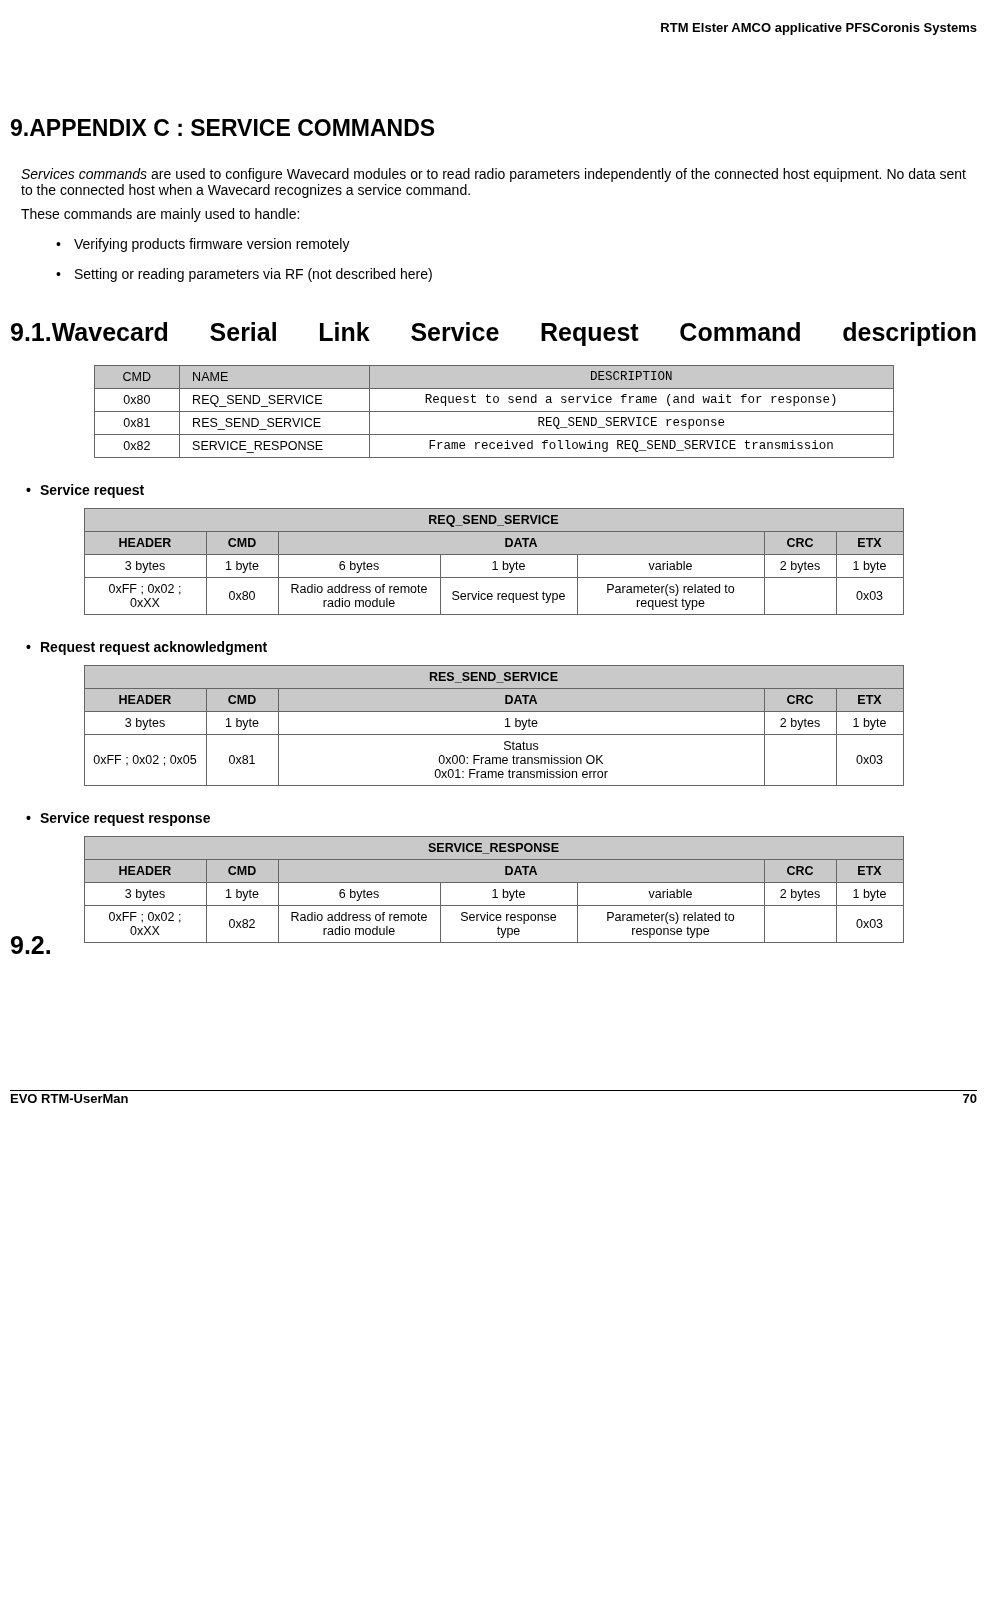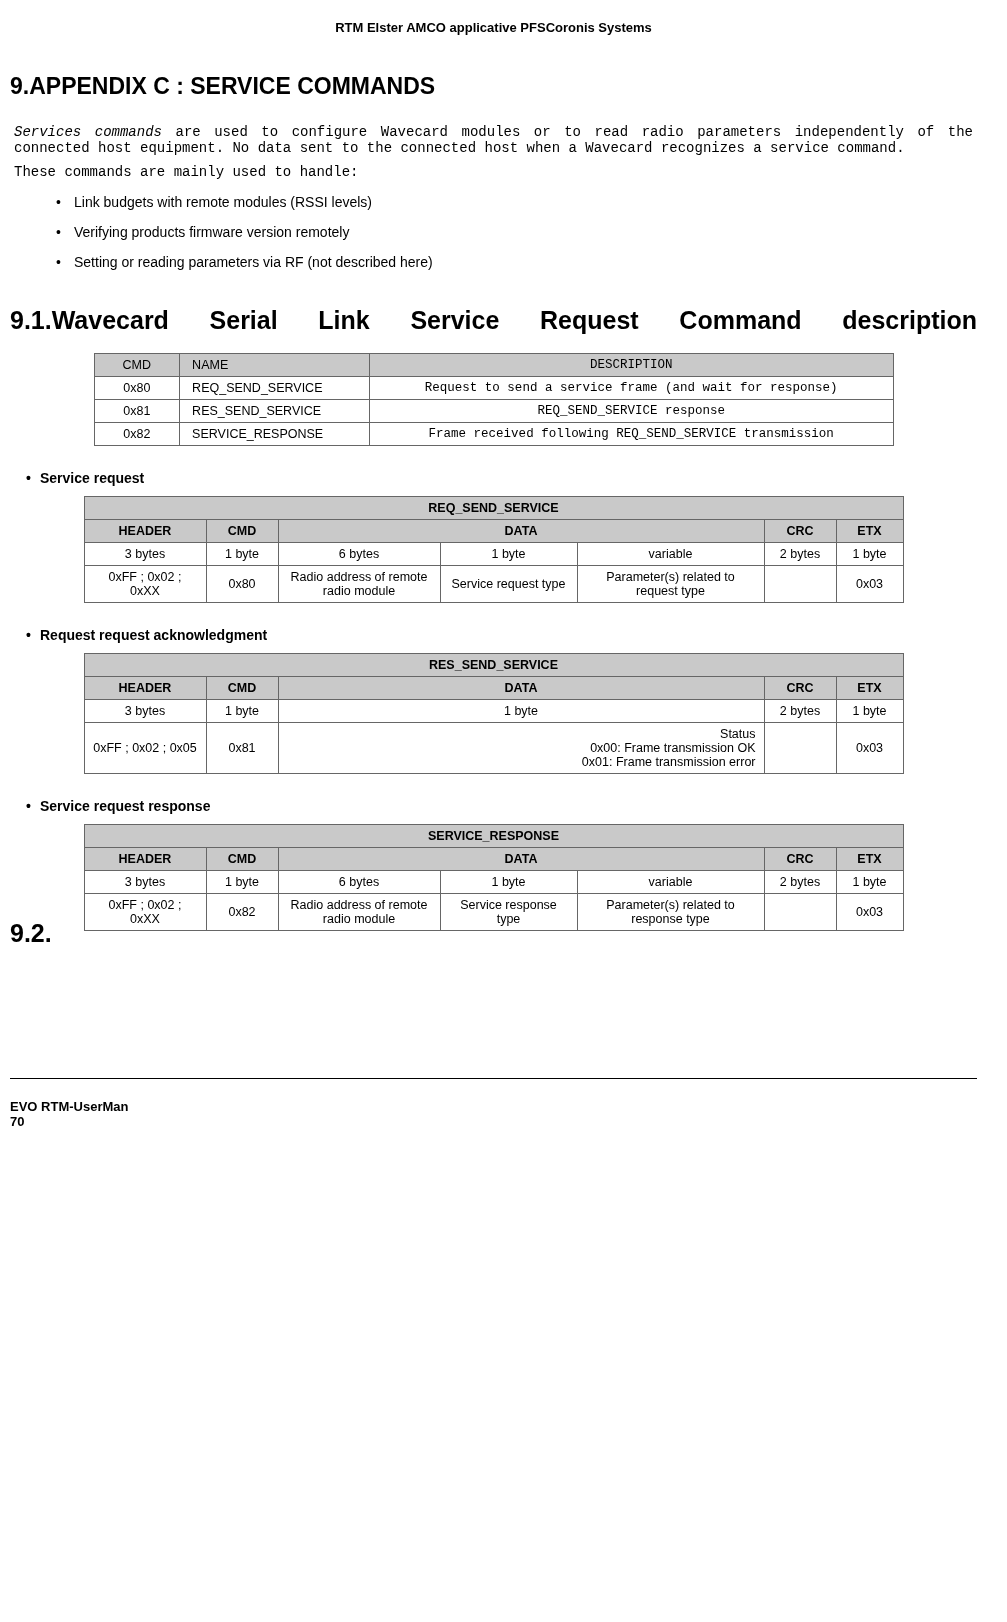--- a/index.html
+++ b/index.html
@@ -7,41 +7,40 @@
     font-size: 14px;
     color: #000;
     margin: 0;
     padding: 20px 10px;
     width: 987px;
     box-sizing: border-box;
     background: #fff;
   }
   .topbar {
     display: flex;
-    justify-content: center;
+    justify-content: flex-end;
     font-weight: bold;
     font-size: 13px;
-    margin-bottom: 38px;
+    margin-bottom: 80px;
   }
   h1 {
     font-size: 23px;
     font-weight: bold;
     margin: 0 0 24px 0;
   }
   h2 {
     font-size: 25px;
     font-weight: bold;
     margin: 36px 0 18px 0;
     text-align: justify;
     text-align-last: justify;
   }
   p {
-    margin: 8px 4px;
+    margin: 8px 11px;
     text-align: justify;
-    font-family: Liberation Mono, monospace;
   }
   .bullets {
     list-style: none;
     padding-left: 64px;
     margin: 12px 0 28px 0;
   }
   .bullets li {
     margin: 14px 0;
     position: relative;
   }
@@ -83,23 +82,22 @@
   .t1 td:nth-child(1){ width:70px; }
   .t1 td:nth-child(2){ width:170px; text-align:left; padding-left:12px; }
   .t1 td:nth-child(3){ width:520px;font-family:Liberation Mono, monospace; }
   .t2, .t3, .t4 { width: 820px; }
   .footer {
     display: flex;
     justify-content: space-between;
     font-weight: bold;
     font-size: 13px;
     border-top: 1px solid #000;
-    padding-top: 20px;
+    padding-top: 0;
     margin-top: 130px;
-    flex-direction: column;
   }
   .sec92 {
     font-size: 25px;
     font-weight: bold;
     margin-top: -24px;
   }
 </style>
 </head>
 <body>
 
@@ -108,21 +106,20 @@
   <span>Coronis Systems</span>
 </div>
 
 <h1>9.APPENDIX C : SERVICE COMMANDS</h1>
 
 <p><i>Services commands</i> are used to configure Wavecard modules or to read radio parameters independently of the connected host equipment. No data sent to the connected host when a Wavecard recognizes a service command.</p>
 
 <p>These commands are mainly used to handle:</p>
 
 <ul class="bullets">
-  <li>Link budgets with remote modules (RSSI levels)</li>
   <li>Verifying products firmware version remotely</li>
   <li>Setting or reading parameters via RF (not described here)</li>
 </ul>
 
 <h2>9.1.Wavecard Serial Link Service Request Command description</h2>
 
 <table class="t1">
   <tbody>
       <tr class="hdr">
     <td>CMD</td>
@@ -203,21 +200,21 @@
   <tr>
     <td>3 bytes</td>
     <td>1 byte</td>
     <td>1 byte</td>
     <td>2 bytes</td>
     <td>1 byte</td>
   </tr>
   <tr>
     <td>0xFF ; 0x02 ; 0x05</td>
     <td>0x81</td>
-    <td style="white-space:pre-line;text-align:right;">Status
+    <td style="white-space:pre-line;">Status
 0x00: Frame transmission OK
 0x01: Frame transmission error</td>
     <td></td>
     <td>0x03</td>
   </tr>
 </tbody>
   </table>
 
 <ul class="subbullet">
   <li>Service request response</li>

